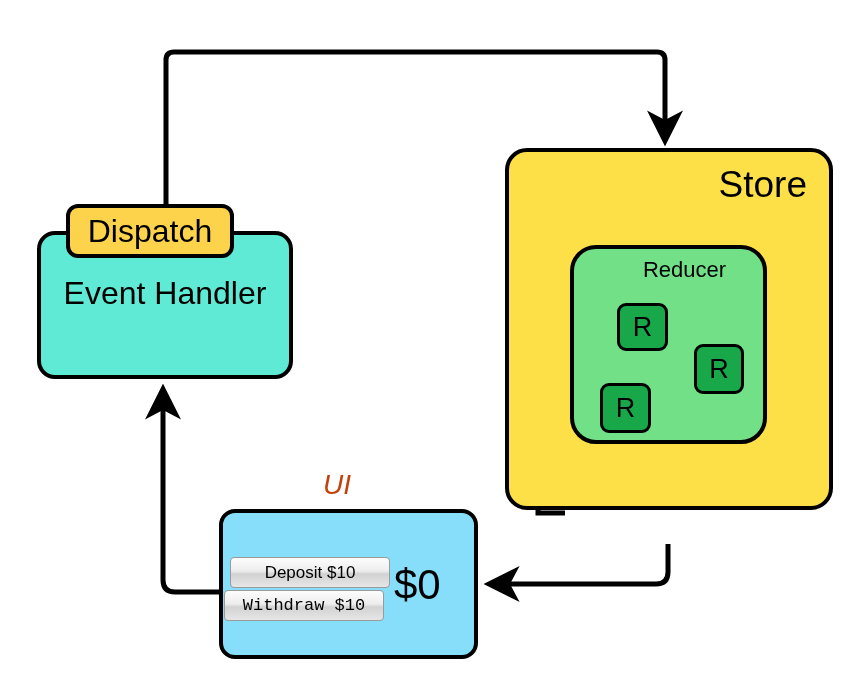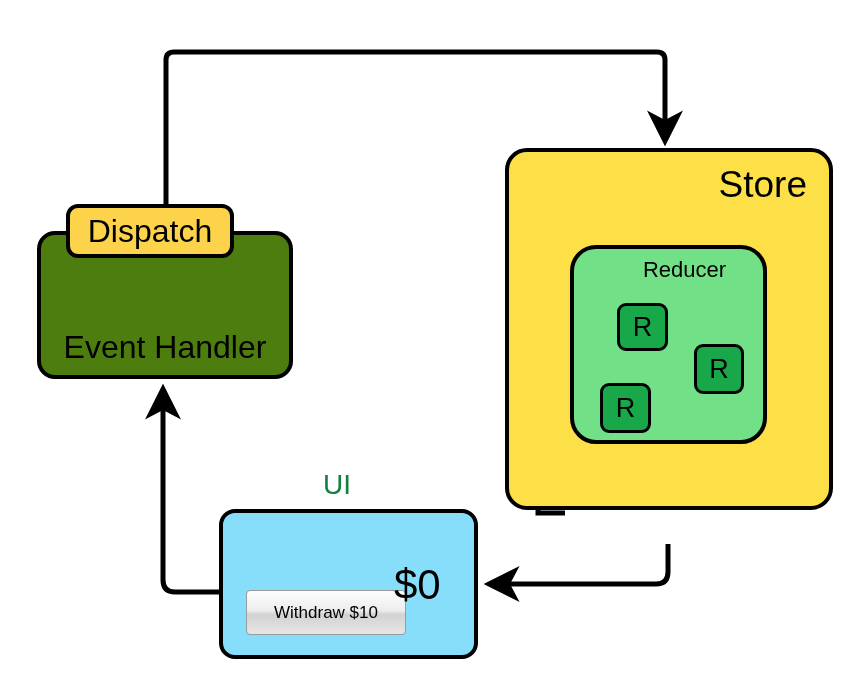--- a/index.html
+++ b/index.html
@@ -30,22 +30,23 @@
     box-sizing: border-box;
     border: 4px solid #000000;
     display: flex;
     align-items: center;
     justify-content: center;
     text-align: center;
     color: #000000;
   }
   .free-label {
     position: absolute;
-    color: #15803d;
+    color: #c2410c;
     white-space: nowrap;
+    font-style: italic;
   }
 
   
   #store-node {
     left: 505px;
     top: 148px;
     width: 328px;
     height: 362px;
     background: #fde047;
     border-radius: 22px;
@@ -105,23 +106,23 @@
     font-size: 30px;
     z-index: 5;
   }
 
   
   #event-handler-node {
     left: 37px;
     top: 231px;
     width: 256px;
     height: 148px;
-    background: #4d7c0f;
+    background: #5eead4;
     border-radius: 18px;
-    align-items: flex-end;
+    align-items: center;
     justify-content: center;
     z-index: 2;
   }
   #event-handler-label {
     font-size: 32px;
     transform: translateY(-12px);
     line-height: 1;
   }
 
   
@@ -160,21 +161,21 @@
     border: 1px solid #9a9a9a;
     border-radius: 4px;
     display: flex;
     align-items: center;
     justify-content: center;
     font-size: 17px;
     color: #000000;
     z-index: 7;
   }
   #deposit-button  { left: 230px; top: 557px; width: 160px; height: 31px; }
-  #withdraw-button { left: 246px; top: 590px; width: 160px; height: 45px; }
+  #withdraw-button { left: 224px; top: 590px; width: 160px; height: 31px; font-family: Liberation Mono, monospace; }
   #balance-display {
     position: absolute;
     left: 394px;
     top: 553px;
     width: 72px;
     height: 64px;
     display: flex;
     align-items: center;
     justify-content: flex-start;
     font-size: 42px;
@@ -220,16 +221,17 @@
   <div class="r-box" id="r-box-3">R</div>
 
 
   <div class="node" id="event-handler-node">
     <span id="event-handler-label">Event Handler</span>
   </div>
   <div class="node" id="dispatch-node">Dispatch</div>
 
   <div class="free-label" id="ui-caption">UI</div>
   <div class="node" id="ui-node"></div>
+  <div class="ui-button" id="deposit-button">Deposit $10</div>
   <div class="ui-button" id="withdraw-button">Withdraw $10</div>
   <div id="balance-display">$0</div>
 
 </div>
 
 </body></html>

